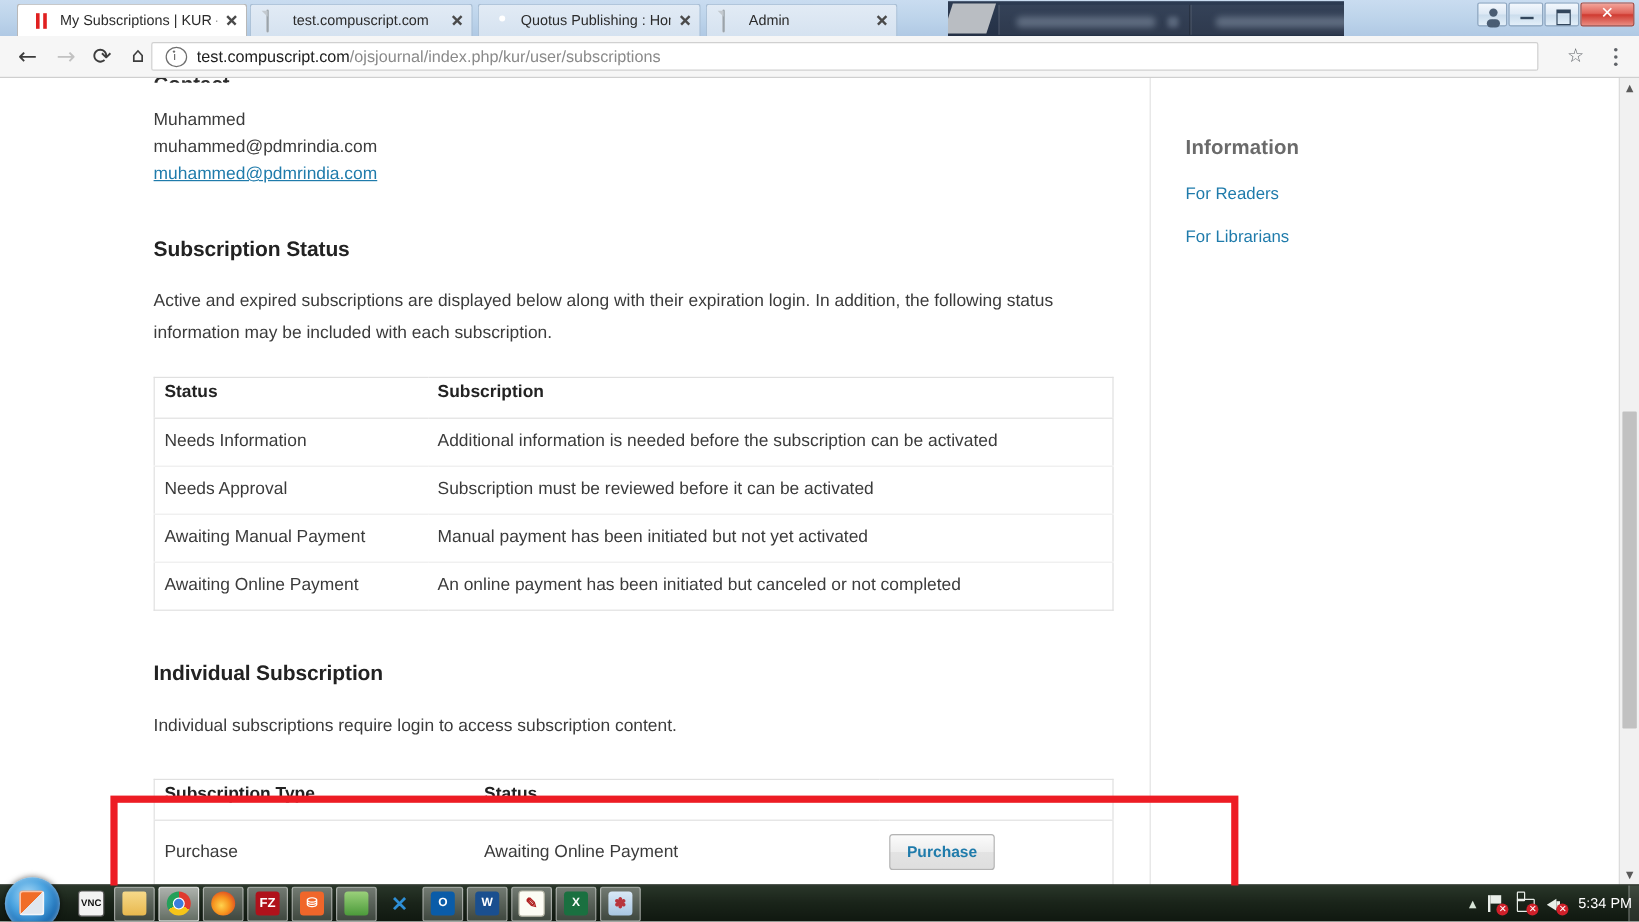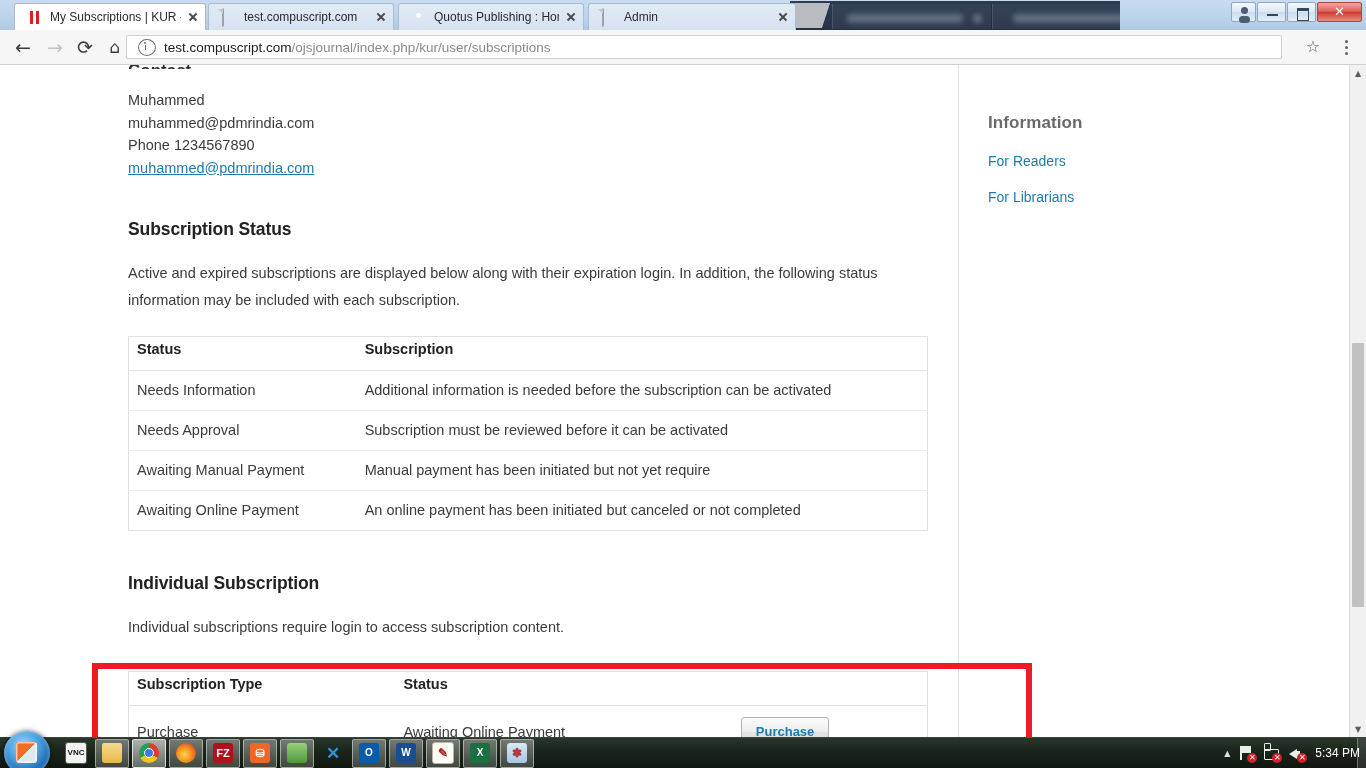--- a/index.html
+++ b/index.html
@@ -668,21 +668,21 @@
         <span class="tab-title">test.compuscript.com</span>
         <span class="tab-close"></span>
       </div>
 
       <div class="tab inactive" style="left:398px; width:186px;">
         <span class="tab-fav"><span class="fav-pin"></span></span>
         <span class="tab-title">Quotus Publishing : Hom</span>
         <span class="tab-close"></span>
       </div>
 
-      <div class="tab inactive" style="left:588px; width:208px;">
+      <div class="tab inactive" style="left:588px; width:160px;">
         <span class="tab-fav"><span class="fav-doc"></span></span>
         <span class="tab-title">Admin</span>
         <span class="tab-close"></span>
       </div>
 
       <div class="blur-tabs">
         <span class="shard"></span>
         <div class="blur-tab" style="left:42px; width:158px;">
           <span class="blur-text" style="left:14px; width:116px;"></span>
           <span class="blur-x" style="left:140px;"></span>
@@ -734,21 +734,20 @@
 
       <div class="divider-v"></div>
 
       <div class="sliver">Contact</div>
 
       <div class="main">
 
         <div class="ident">
           <div>Muhammed</div>
           <div>muhammed@pdmrindia.com</div>
-          <div>Phone 1234567890</div>
           <div><a href="#">muhammed@pdmrindia.com</a></div>
         </div>
 
         <h2 class="sec">Subscription Status</h2>
         <p class="para">Active and expired subscriptions are displayed below along with their expiration login. In addition, the following status information may be included with each subscription.</p>
 
         <table class="ojs">
           <thead>
             <tr>
               <th class="c-status">Status</th>
@@ -759,21 +758,21 @@
             <tr>
               <td>Needs Information</td>
               <td>Additional information is needed before the subscription can be activated</td>
             </tr>
             <tr>
               <td>Needs Approval</td>
               <td>Subscription must be reviewed before it can be activated</td>
             </tr>
             <tr>
               <td>Awaiting Manual Payment</td>
-              <td>Manual payment has been initiated but not yet require</td>
+              <td>Manual payment has been initiated but not yet activated</td>
             </tr>
             <tr>
               <td>Awaiting Online Payment</td>
               <td>An online payment has been initiated but canceled or not completed</td>
             </tr>
           </tbody>
         </table>
 
         <h2 class="sec" style="margin-top:42px;">Individual Subscription</h2>
         <p class="para">Individual subscriptions require login to access subscription content.</p>

